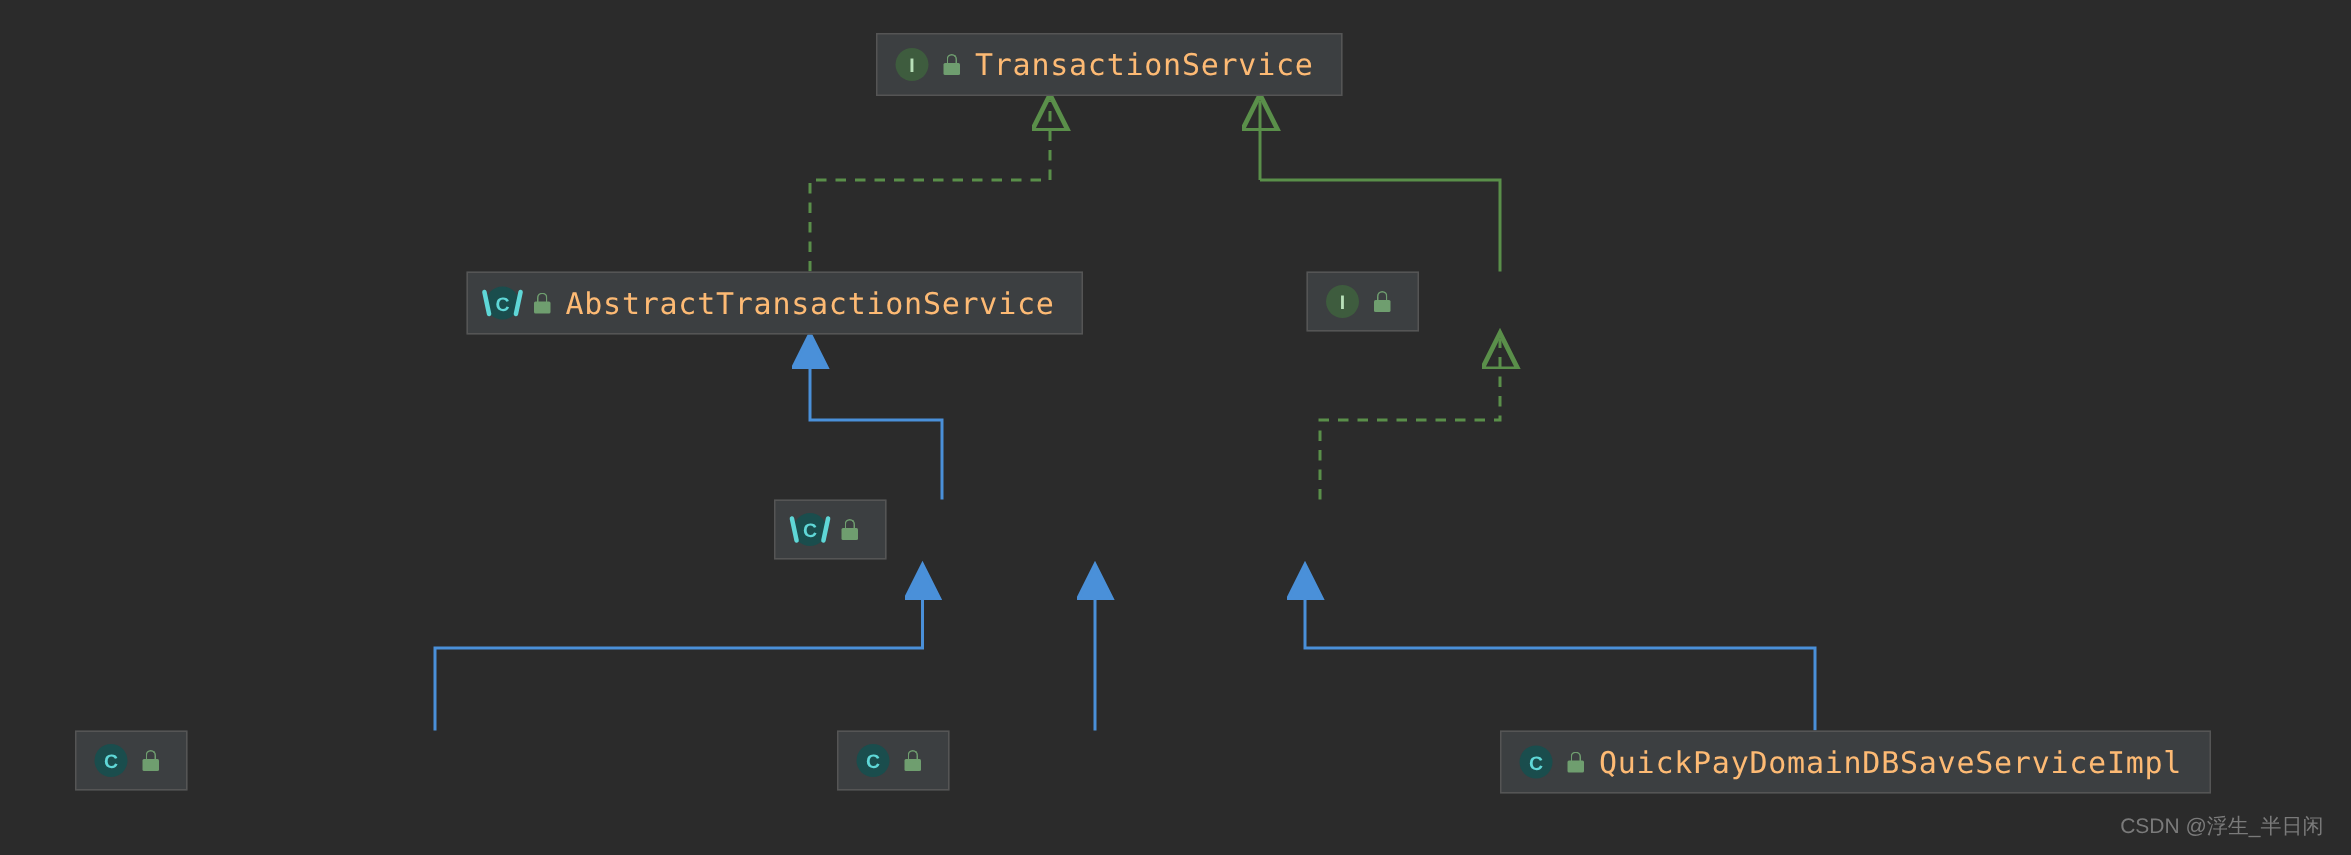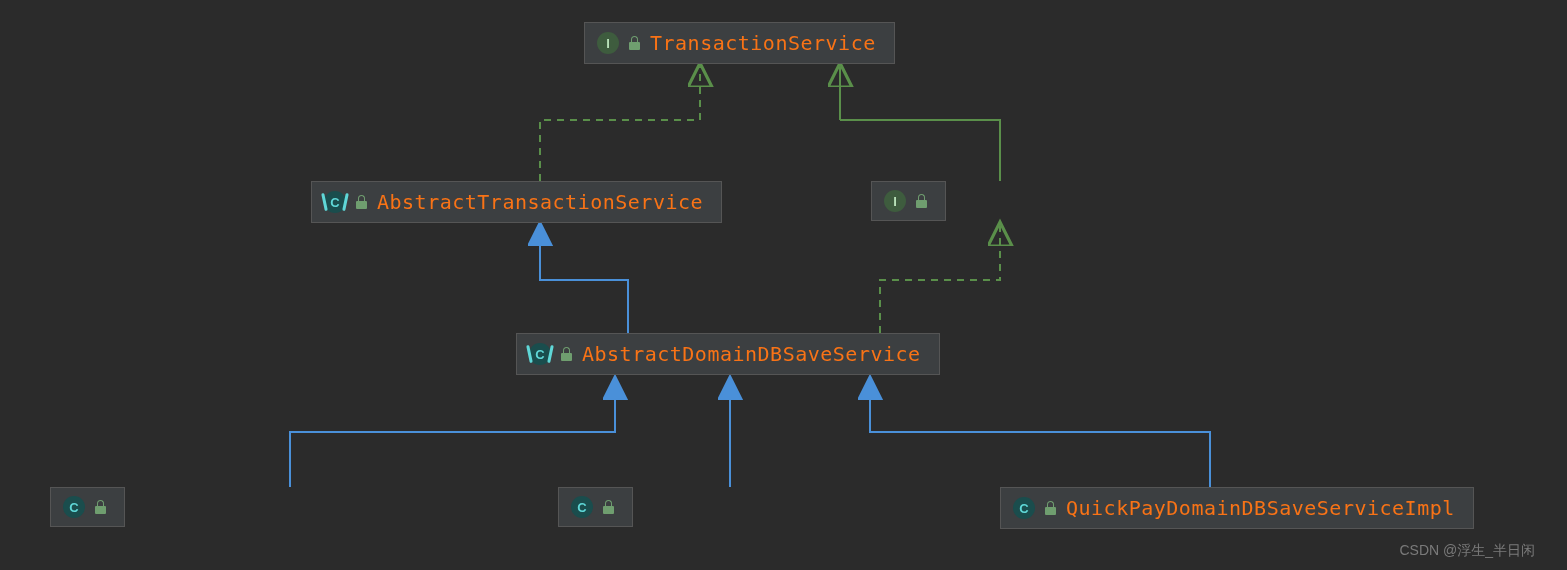--- a/index.html
+++ b/index.html
@@ -80,37 +80,37 @@
     position: absolute;
     left: 2px;
     top: -1px;
     width: 5px;
     height: 6px;
     border: 1.5px solid #6f9e6f;
     border-bottom: none;
     border-radius: 4px 4px 0 0;
   }
   .label {
-    color: #f97316;
+    color: #fdba74;
     font-size: 20px;
     letter-spacing: 0.5px;
     white-space: nowrap;
     text-align: center;
   }
   svg.connectors {
     position: absolute;
     left: 0;
     top: 0;
     width: 1567px;
     height: 570px;
     pointer-events: none;
   }
   .watermark {
     position: absolute;
-    right: 32px;
+    right: 18px;
     bottom: 10px;
     color: #7a7a7a;
     font-size: 14px;
     font-family: sans-serif;
   }
 </style>
 </head>
 <body>
 
 <svg class="connectors">
@@ -152,21 +152,20 @@
 </div>
 
 <div class="node" style="left:871px; top:181px;">
   <span class="badge badge-interface">I</span>
   <span class="lock"></span>
 </div>
 
 <div class="node" style="left:516px; top:333px;">
   <span class="badge badge-abstract">C</span>
   <span class="lock"></span>
-  <span class="label">AbstractDomainDBSaveService</span>
 </div>
 
 <div class="node" style="left:50px; top:487px;">
   <span class="badge badge-class">C</span>
   <span class="lock"></span>
 </div>
 
 <div class="node" style="left:558px; top:487px;">
   <span class="badge badge-class">C</span>
   <span class="lock"></span>

